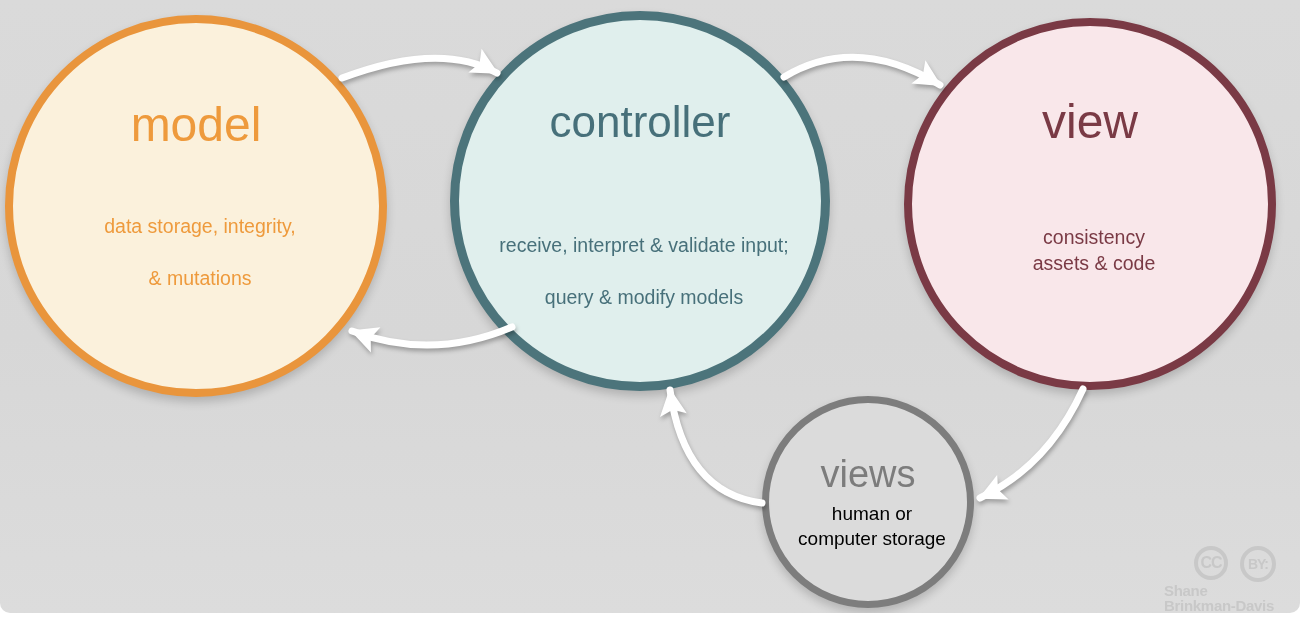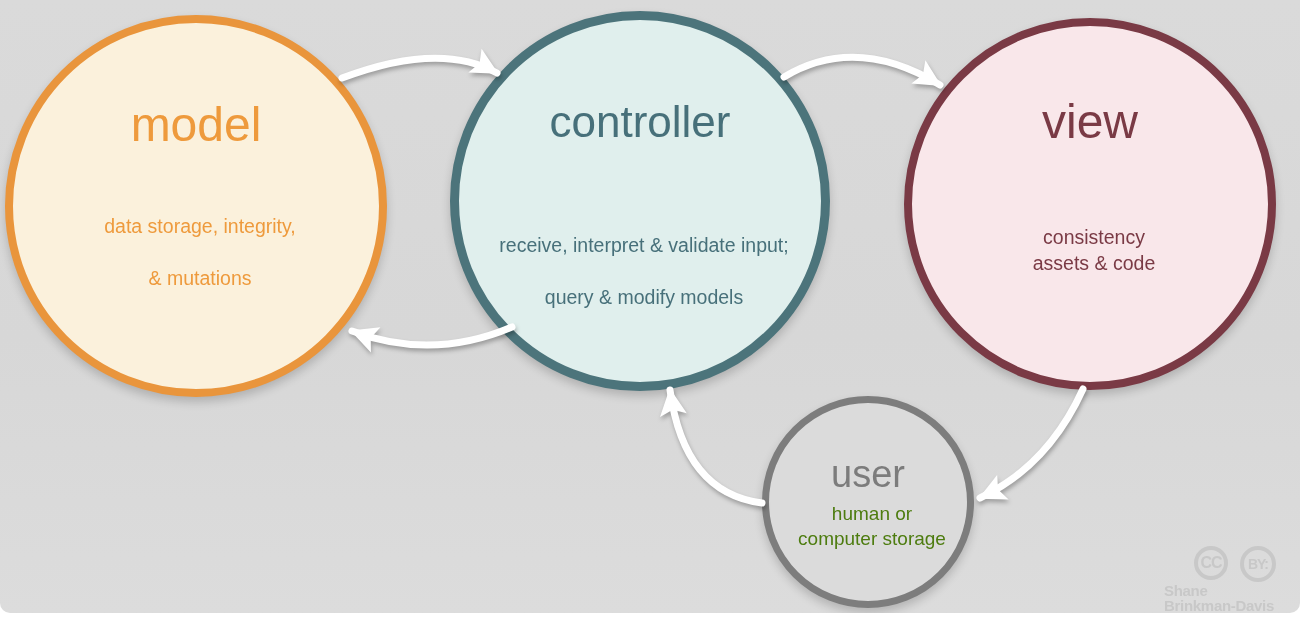--- a/index.html
+++ b/index.html
@@ -21,21 +21,21 @@
   .node-controller{left:450px;top:11px;width:380px;height:380px;border:9px solid #4c747b;background:#e0efed;}
   .node-controller .title{top:80px;font-size:44px;color:#47707a;}
   .node-controller .desc{top:192px;font-size:19.5px;line-height:26px;color:#47707a;margin-top:20px;}
 
   .node-view{left:904px;top:18px;width:372px;height:372px;border:8px solid #7a3a45;background:#f9e7ea;}
   .node-view .title{top:72px;font-size:48px;color:#7a3a45;}
   .node-view .desc{top:198px;font-size:19.5px;line-height:26px;color:#7a3a45;}
 
   .node-user{left:762px;top:396px;width:212px;height:212px;border:7px solid #7d7d7d;background:#dbdbdb;}
   .node-user .title{top:52px;font-size:38px;color:#7c7c7c;}
-  .node-user .desc{top:98px;font-size:19px;line-height:25px;color:#4d7c0f;}
+  .node-user .desc{top:98px;font-size:19px;line-height:25px;color:#000000;}
 
   svg.arrows{position:absolute;left:0;top:0;z-index:3;
              filter:drop-shadow(1px 3px 2px rgba(0,0,0,0.28));}
 
   .attribution{position:absolute;z-index:2;color:#c8c8c8;}
   .badge{position:absolute;border-radius:50%;box-sizing:border-box;border:4px solid #c8c8c8;
          display:flex;align-items:center;justify-content:center;font-weight:bold;}
   .badge-cc{left:1194px;top:546px;width:34px;height:34px;font-size:16px;letter-spacing:-1px;}
   .badge-by{left:1240px;top:546px;width:36px;height:36px;font-size:14px;letter-spacing:-1px;}
   .author{position:absolute;left:1164px;top:583px;font-weight:bold;font-size:15px;line-height:15px;
@@ -66,21 +66,21 @@
 
   <div class="node node-view">
     <div class="title">view</div>
     <div class="desc">
       <span>consistency</span><br>
       <span>assets &amp; code</span>
     </div>
   </div>
 
   <div class="node node-user">
-    <div class="title">user</div>
+    <div class="title">views</div>
     <div class="desc">
       <span>human or</span><br>
       <span>computer storage</span>
     </div>
   </div>
 
   <svg class="arrows" width="1300" height="620" viewBox="0 0 1300 620">
     <defs>
       <marker id="ah" viewBox="0 0 10 10" refX="9" refY="5" markerWidth="4.2" markerHeight="4.2" orient="auto" markerUnits="strokeWidth">
         <path d="M 0.4 0.4 L 9.6 5 L 0.4 9.6 L 2.2 5 Z" fill="#ffffff"></path>

